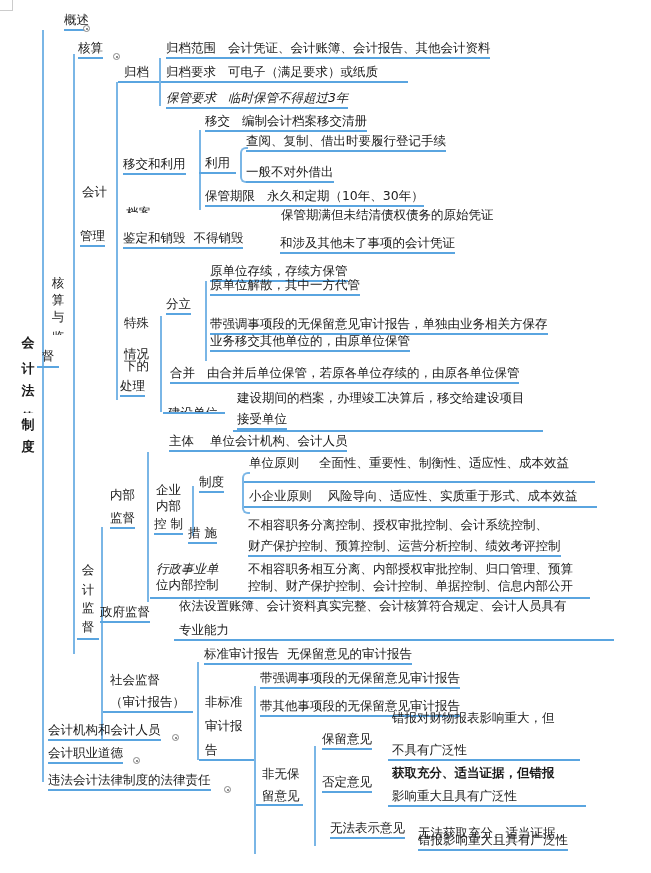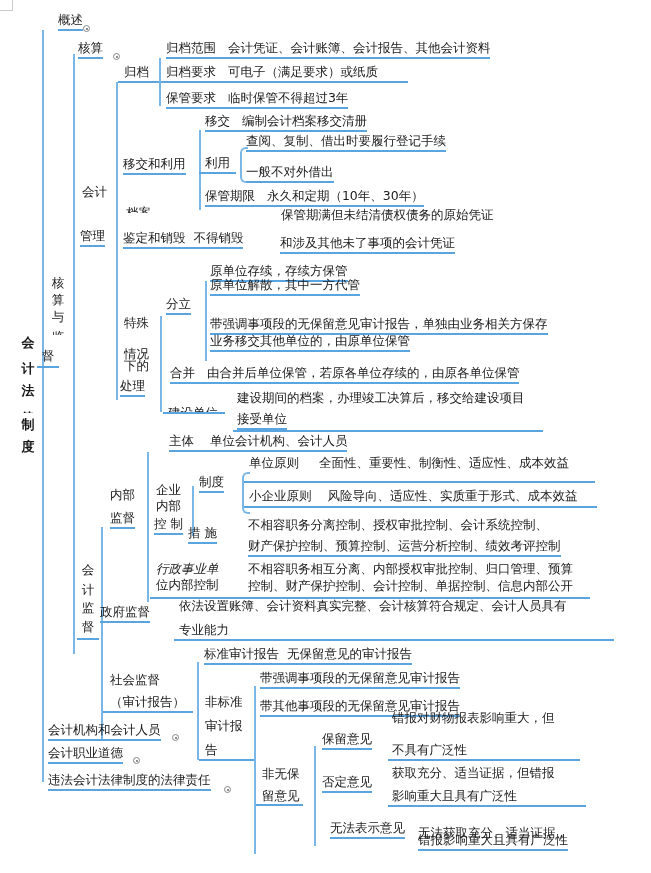--- a/index.html
+++ b/index.html
@@ -26,21 +26,21 @@
   <div class="vt root" style="left:20px;top:330px;">会</div>
   <div class="vt root" style="left:20px;top:356px;">计</div>
   <div class="vt root" style="left:20px;top:378px;">法</div>
   <div class="vt root cut" style="left:20px;top:405px;">律</div>
   <div class="vt root" style="left:20px;top:412px;">制</div>
   <div class="vt root" style="left:20px;top:434px;">度</div>
 </div>
 
 <div class="v" style="left:42px;top:30px;height:752px;"></div>
 
-<div class="t ul" style="left:58px;top:12px;">概述</div>
+<div class="t ul" style="left:64px;top:12px;">概述</div>
 <div class="dot" style="left:83px;top:25px;"></div>
 
 <div>
   <div class="vt" style="left:50px;top:273px;">核</div>
   <div class="vt" style="left:50px;top:290px;">算</div>
   <div class="vt" style="left:50px;top:307px;">与</div>
   <div class="vt cut" style="left:50px;top:327px;">监</div>
   <div class="vt" style="left:40px;top:346px;">督</div>
   <div class="ulx" style="left:37px;top:366px;width:22px;"></div>
 </div>
@@ -52,21 +52,21 @@
 <div class="t" style="left:82px;top:184px;">会计</div>
 <div class="t cut" style="left:82px;top:205px;margin-left:44px;">档案</div>
 <div class="t ul" style="left:80px;top:228px;">管理</div>
 <div class="v" style="left:116px;top:82px;height:318px;"></div>
 
 <div class="t" style="left:124px;top:64px;">归档</div>
 <div class="ulx" style="left:118px;top:81px;width:290px;"></div>
 <div class="v" style="left:159px;top:58px;height:48px;"></div>
 <div class="t ul" style="left:166px;top:40px;"><span>归档范围</span>&nbsp;&nbsp;&nbsp;<span>会计凭证、会计账簿、会计报告、其他会计资料</span></div>
 <div class="t" style="left:166px;top:64px;"><span>归档要求</span>&nbsp;&nbsp;&nbsp;<span>可电子（满足要求）或纸质</span></div>
-<div class="t ul" style="left:166px;top:90px;"><span>保管要求</span>&nbsp;&nbsp;&nbsp;<span>临时保管不得超过3年</span></div>
+<div class="t ul" style="left:166px;top:90px;font-style:italic;"><span>保管要求</span>&nbsp;&nbsp;&nbsp;<span>临时保管不得超过3年</span></div>
 
 <div class="t ul" style="left:123px;top:156px;">移交和利用</div>
 <div class="v" style="left:199px;top:130px;height:80px;"></div>
 <div class="t ul" style="left:205px;top:113px;"><span>移交</span>&nbsp;&nbsp;&nbsp;<span>编制会计档案移交清册</span></div>
 <div class="t" style="left:205px;top:155px;">利用</div>
 <div class="ulx" style="left:199px;top:172px;width:37px;"></div>
 <div class="br" style="left:240px;top:147px;width:6px;height:32px;"></div>
 <div class="t ul" style="left:246px;top:133px;">查阅、复制、借出时要履行登记手续</div>
 <div class="t ul" style="left:246px;top:164px;">一般不对外借出</div>
 <div class="t ul" style="left:205px;top:188px;"><span>保管期限</span>&nbsp;&nbsp;&nbsp;<span>永久和定期（10年、30年）</span></div>
@@ -158,21 +158,21 @@
 <div class="t" style="left:262px;top:788px;">留意见</div>
 <div class="ulx" style="left:256px;top:804px;width:47px;"></div>
 <div class="v" style="left:314px;top:746px;height:100px;"></div>
 
 <div class="t ul" style="left:322px;top:731px;">保留意见</div>
 <div class="t" style="left:392px;top:710px;">错报对财物报表影响重大，但</div>
 <div class="t" style="left:392px;top:742px;">不具有广泛性</div>
 <div class="ulx" style="left:388px;top:759px;width:192px;"></div>
 
 <div class="t ul" style="left:322px;top:774px;">否定意见</div>
-<div class="t" style="left:392px;top:765px;">获取充分、适当证据，但错报</div>
+<div class="t" style="left:392px;top:765px;font-weight:bold;">获取充分、适当证据，但错报</div>
 <div class="t" style="left:392px;top:788px;">影响重大且具有广泛性</div>
 <div class="ulx" style="left:388px;top:805px;width:198px;"></div>
 
 <div class="t ul" style="left:330px;top:820px;">无法表示意见</div>
 <div class="t" style="left:418px;top:825px;text-align:right;">无法获取充分、适当证据，</div>
 <div class="t ul" style="left:418px;top:832px;">错报影响重大且具有广泛性</div>
 
 <div class="t ul" style="left:48px;top:722px;">会计机构和会计人员</div>
 <div class="dot" style="left:172px;top:734px;"></div>
 <div class="t ul" style="left:48px;top:745px;">会计职业道德</div>

